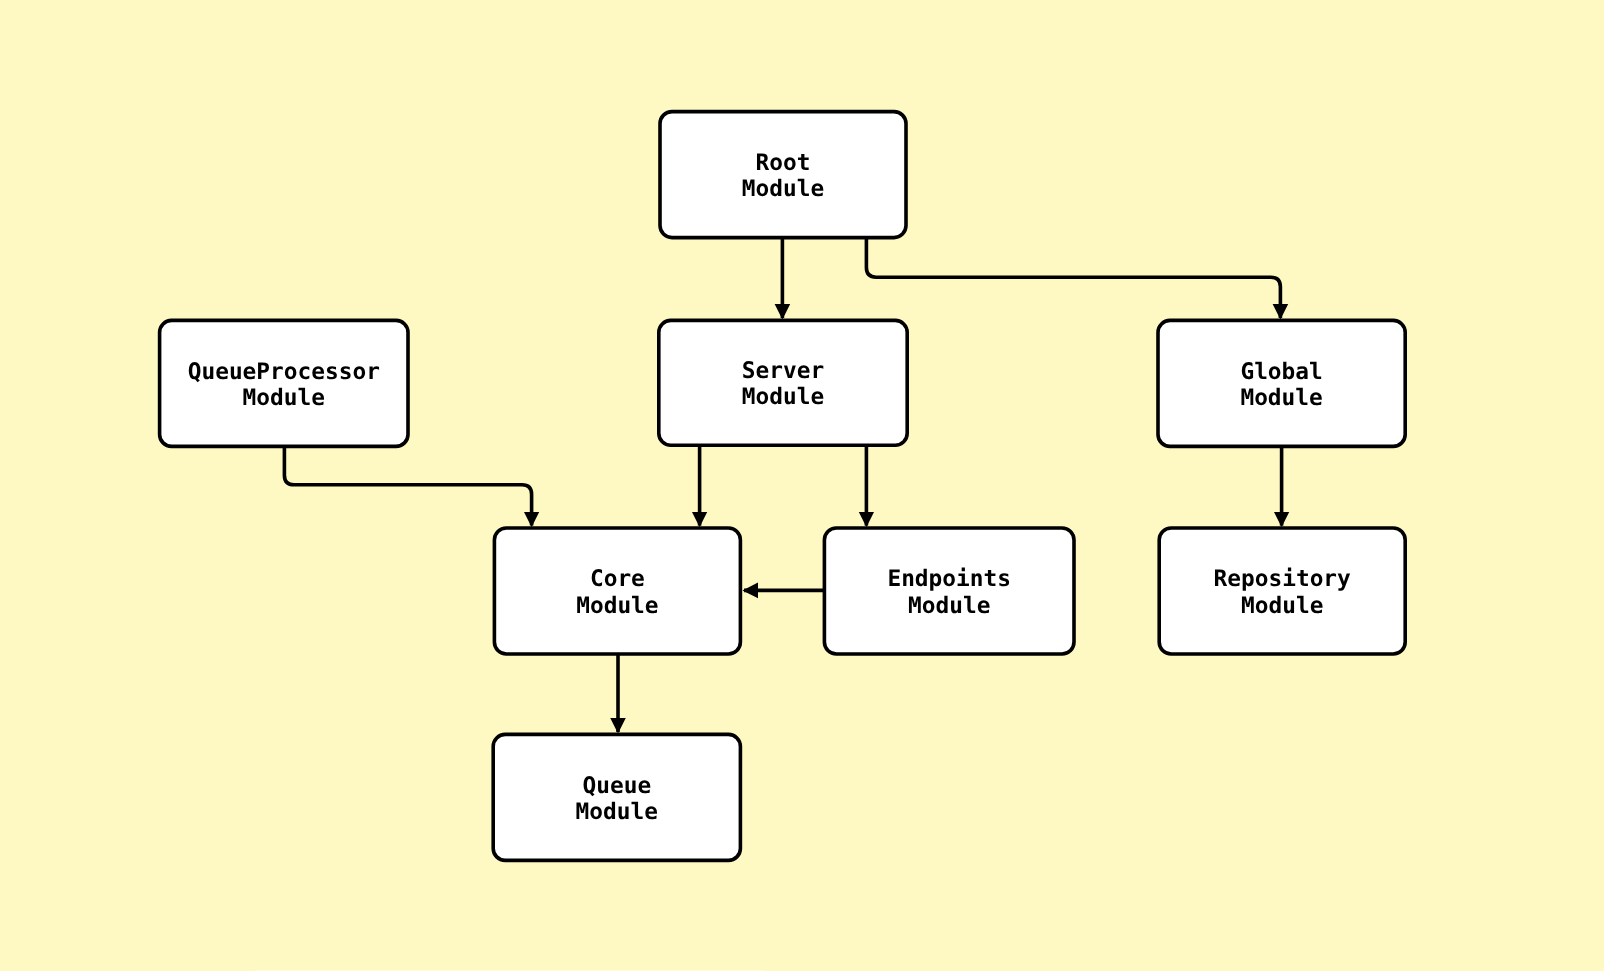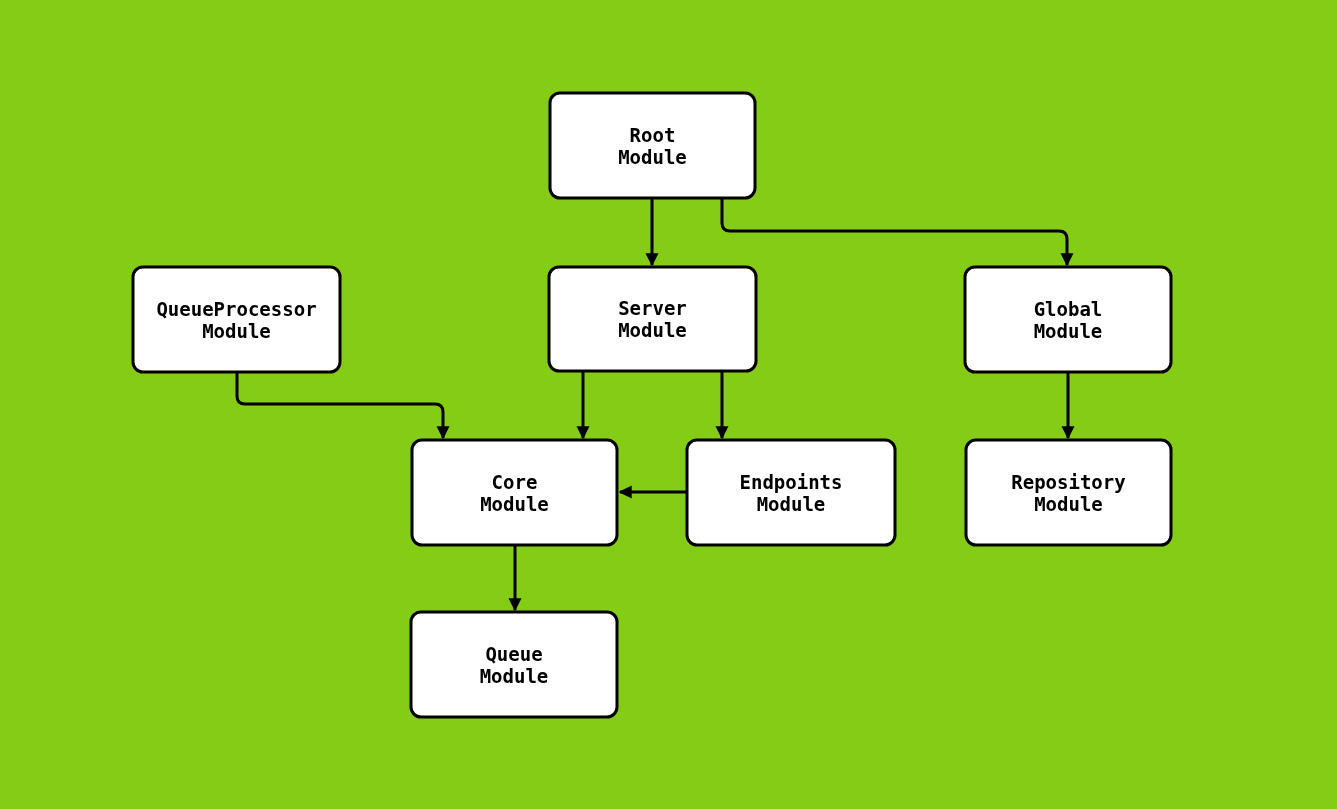--- a/index.html
+++ b/index.html
@@ -8,21 +8,21 @@
     background: #ffffff;
     width: 1337px;
     height: 809px;
     overflow: hidden;
     font-family: "DejaVu Sans Mono", monospace;
   }
   .canvas {
     position: relative;
     width: 1337px;
     height: 809px;
-    background: #84cc16;
+    background: #fef9c3;
   }
   svg { display: block; }
   .node-rect {
     fill: #ffffff;
     stroke: #000000;
     stroke-width: 3px;
   }
   .node-label {
     fill: #000000;
     font-family: "DejaVu Sans Mono", monospace;

